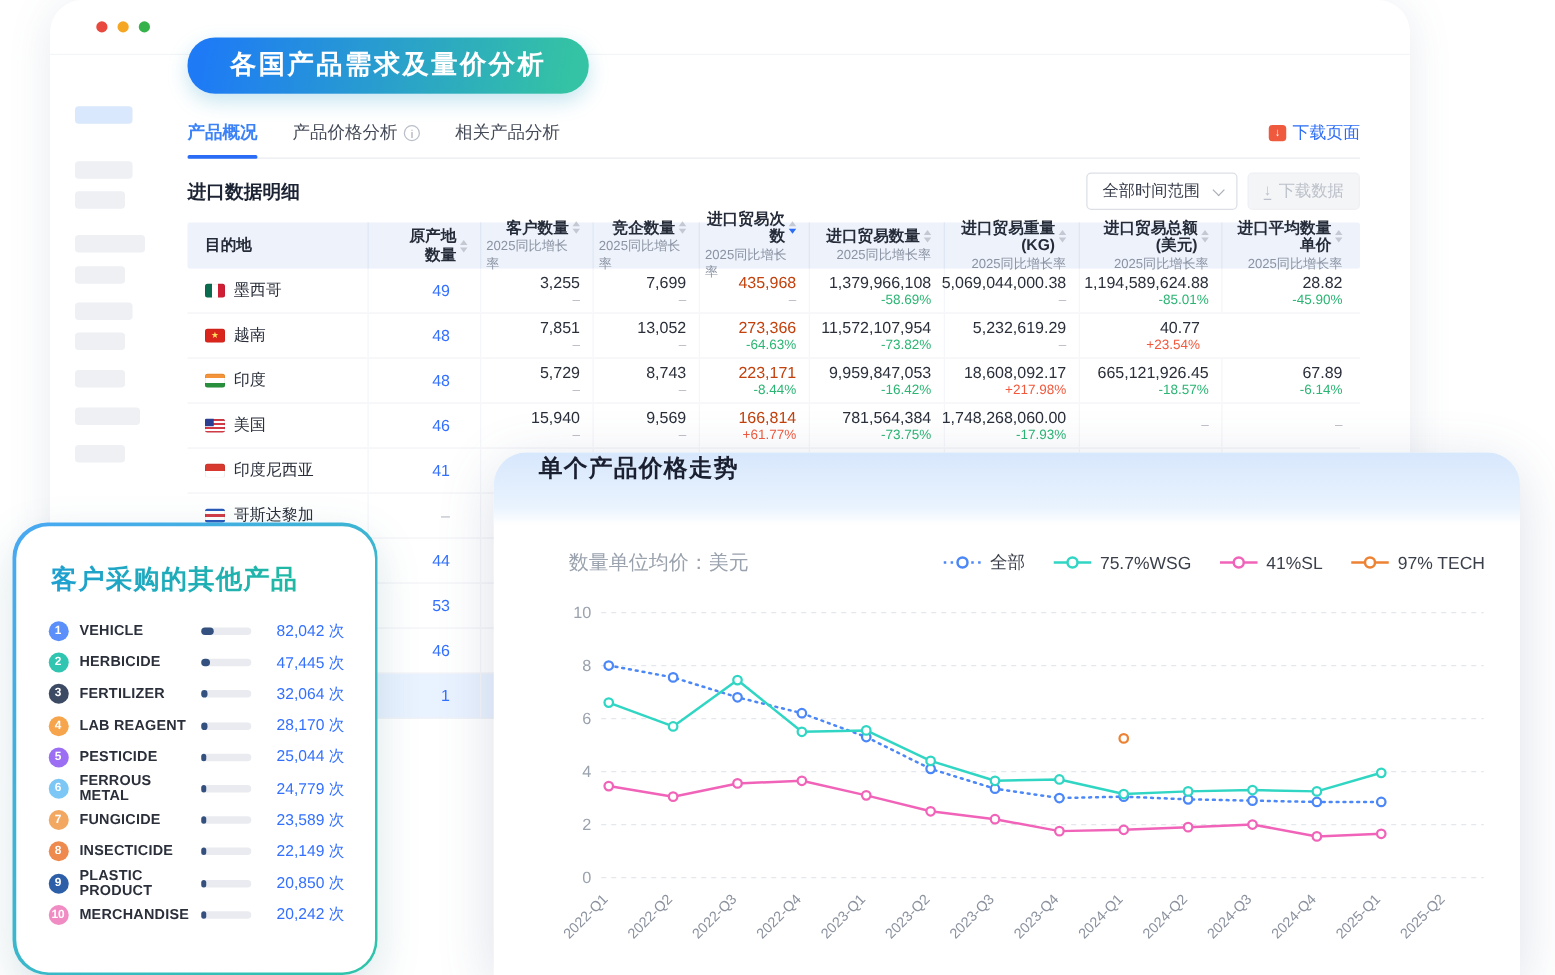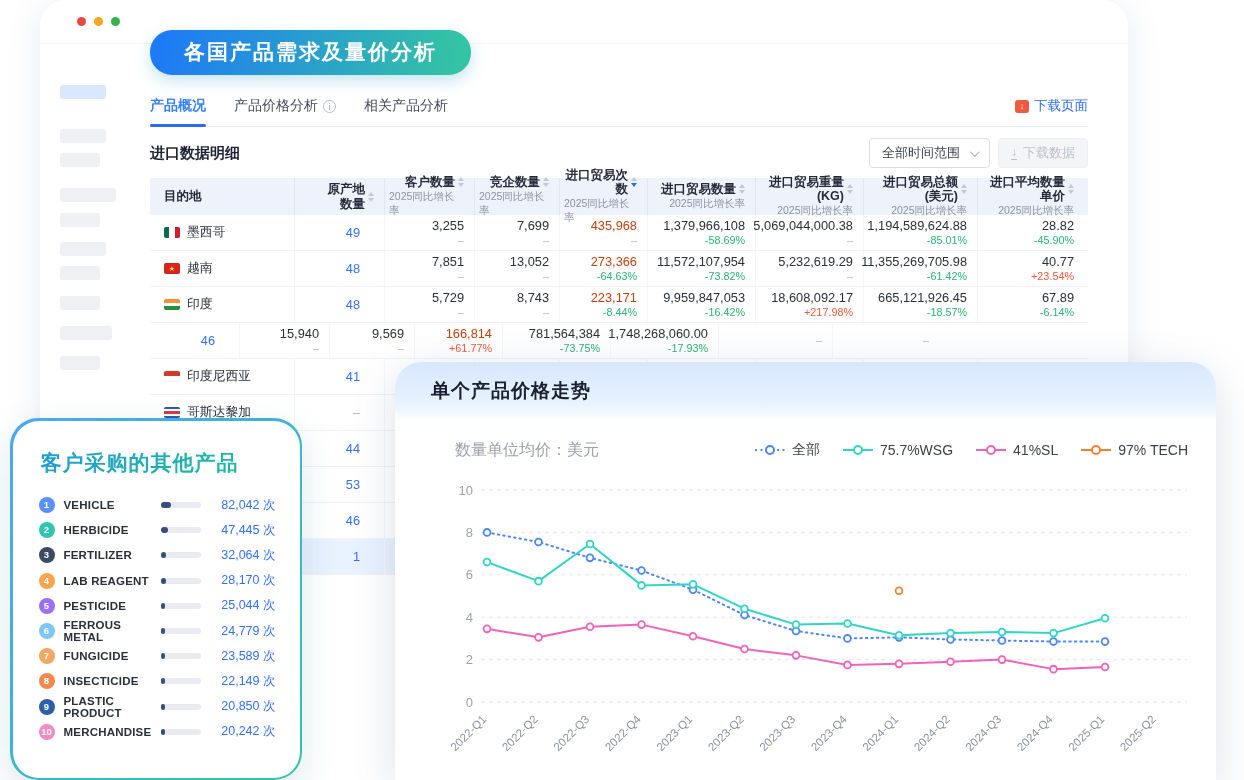--- a/index.html
+++ b/index.html
@@ -89,21 +89,21 @@
   .flag-us { background:repeating-linear-gradient(180deg,#d23b46 0 1.6px,#fff 1.6px 3.2px); }
   .flag-us::after { content:""; position:absolute; left:0; top:0; width:7px; height:6px; background:#2b3f92; border-radius:1px 0 0 0; }
   .flag-id { background:linear-gradient(180deg,#d8392f 50%,#fff 50%); }
   .flag-cr { background:linear-gradient(180deg,#2a5bbf 18%,#fff 18% 38%,#d23b46 38% 62%,#fff 62% 82%,#2a5bbf 82%); }
 
   
   .chart-card { position:absolute; left:395px; top:362px; width:821px; height:418px;
     background:#fff; border-radius:26px 26px 0 0; box-shadow:0 10px 44px rgba(80,100,140,.20); }
   .chart-head { height:58px; border-radius:26px 26px 0 0;
     background:linear-gradient(180deg,#d7e7fc 0%,#e9f3fe 75%,#ffffff 100%);
-    display:flex; align-items:center; padding-left:36px; }
+    display:flex; padding-left:36px; }
   .chart-title { font-size:19px; font-weight:bold; color:#1a2030; letter-spacing:1px; }
   .chart-meta { position:absolute; left:60px; right:28px; top:76px; height:24px;
     display:flex; align-items:center; }
   .unit-label { font-size:16px; color:#9aa2ad; }
   .legend { margin-left:auto; display:flex; align-items:center; gap:22px; }
   .legend-item { display:flex; align-items:center; gap:6px; font-size:14px; color:#3a3f4a; cursor:pointer; }
   #trend-svg { position:absolute; left:0; top:96px; }
 
   
   .products-card { position:absolute; left:10px; top:418px; width:292px; height:362px;
@@ -327,24 +327,20 @@
                 <div class="g dn">-64.63%</div>
               </div>
               <div class="td" style="width: 108px; flex: 0 0 auto;">
                 <div class="v">11,572,107,954</div>
                 <div class="g dn">-73.82%</div>
               </div>
               <div class="td" style="width: 108px; flex: 0 0 auto;">
                 <div class="v">5,232,619.29</div>
                 <div class="g">–</div>
               </div>
-              <div class="td" style="width: 114px; flex: 0 0 auto;">
-                <div class="v">11,355,269,705.98</div>
-                <div class="g dn">-61.42%</div>
-              </div>
               <div class="td" style="width: 106px; flex: 0 0 auto;">
                 <div class="v">40.77</div>
                 <div class="g up">+23.54%</div>
               </div>
             </div>
             <div class="trow">
               <div class="td dest" style="width: 145px; flex: 0 0 auto;">
                 <span class="flag flag-in"></span>
                 <span class="dest-name">印度</span>
               </div>
@@ -374,20 +370,24 @@
               <div class="td" style="width: 114px; flex: 0 0 auto;">
                 <div class="v">665,121,926.45</div>
                 <div class="g dn">-18.57%</div>
               </div>
               <div class="td" style="width: 106px; flex: 0 0 auto;">
                 <div class="v">67.89</div>
                 <div class="g dn">-6.14%</div>
               </div>
             </div>
             <div class="trow">
+              <div class="td dest" style="width: 145px; flex: 0 0 auto;">
+                <span class="flag flag-us"></span>
+                <span class="dest-name">美国</span>
+              </div>
               <div class="td" style="width: 90px; flex: 0 0 auto; padding-right: 24px;">
                 <span class="origin-v">46</span>
               </div>
               <div class="td" style="width: 90px; flex: 0 0 auto;">
                 <div class="v">15,940</div>
                 <div class="g">–</div>
               </div>
               <div class="td" style="width: 85px; flex: 0 0 auto;">
                 <div class="v">9,569</div>
                 <div class="g">–</div>

